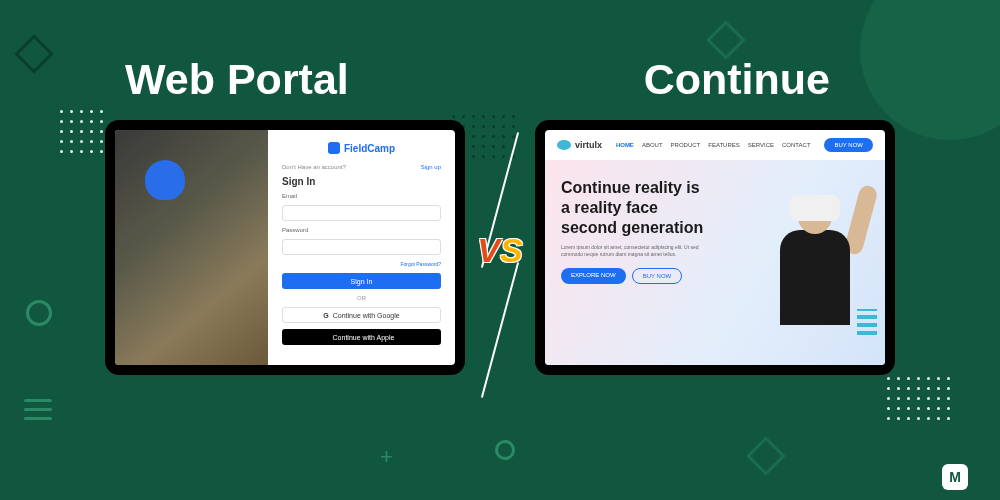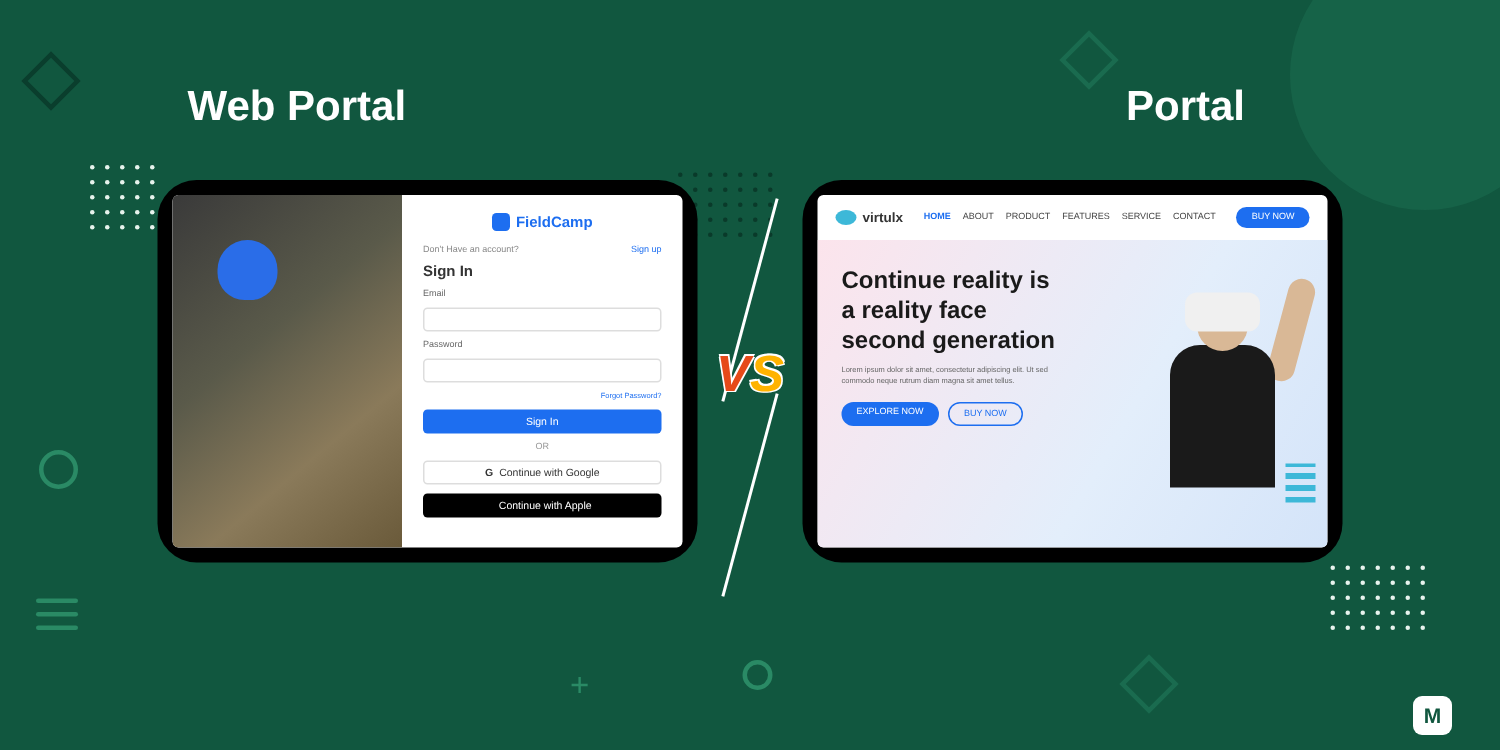--- a/index.html
+++ b/index.html
@@ -42,33 +42,33 @@
 .bg-lines div { width: 28px; height: 3px; background: #2a8a65; border-radius: 2px; }
 .bg-plus { position: absolute; color: #2a8a65; font-size: 22px; }
 .dots { position: absolute; display: grid; gap: 7px; }
 .dots div { width: 3px; height: 3px; border-radius: 50%; }
 .dots.light div { background: #e7f3ed; }
 .dots.dark div { background: #0a3a2a; }
 
 .heading {
   position: absolute;
   color: #fff;
-  font-size: 28px;
+  font-size: 43px;
   font-weight: 700;
   top: 55px;
 }
 .heading.left { left: 125px; }
 .heading.right { right: 170px; }
 
 .tablet {
   position: absolute;
   width: 360px;
   height: 255px;
   background: #000;
-  border-radius: 26px;
+  border-radius: 14px;
   padding: 10px;
   top: 120px;
 }
 .tablet.left { left: 105px; }
 .tablet.right { right: 105px; }
 .screen {
   width: 100%;
   height: 100%;
   background: #fff;
   border-radius: 4px;
@@ -254,21 +254,21 @@
     <div></div>
     <div></div>
     <div></div>
     <div></div>
     <div></div>
     <div></div>
     <div></div>
 </div>
 
 <div class="heading left">Web Portal</div>
-<div class="heading right">Portal</div>
+<div class="heading right">Continue</div>
 
 <div class="tablet left">
   <div class="screen">
     <div class="portal">
       <div class="portal-img"></div>
       <div class="portal-form">
         <div class="logo-fc">
           <div class="ico"></div>
           <span>FieldCamp</span>
         </div>

